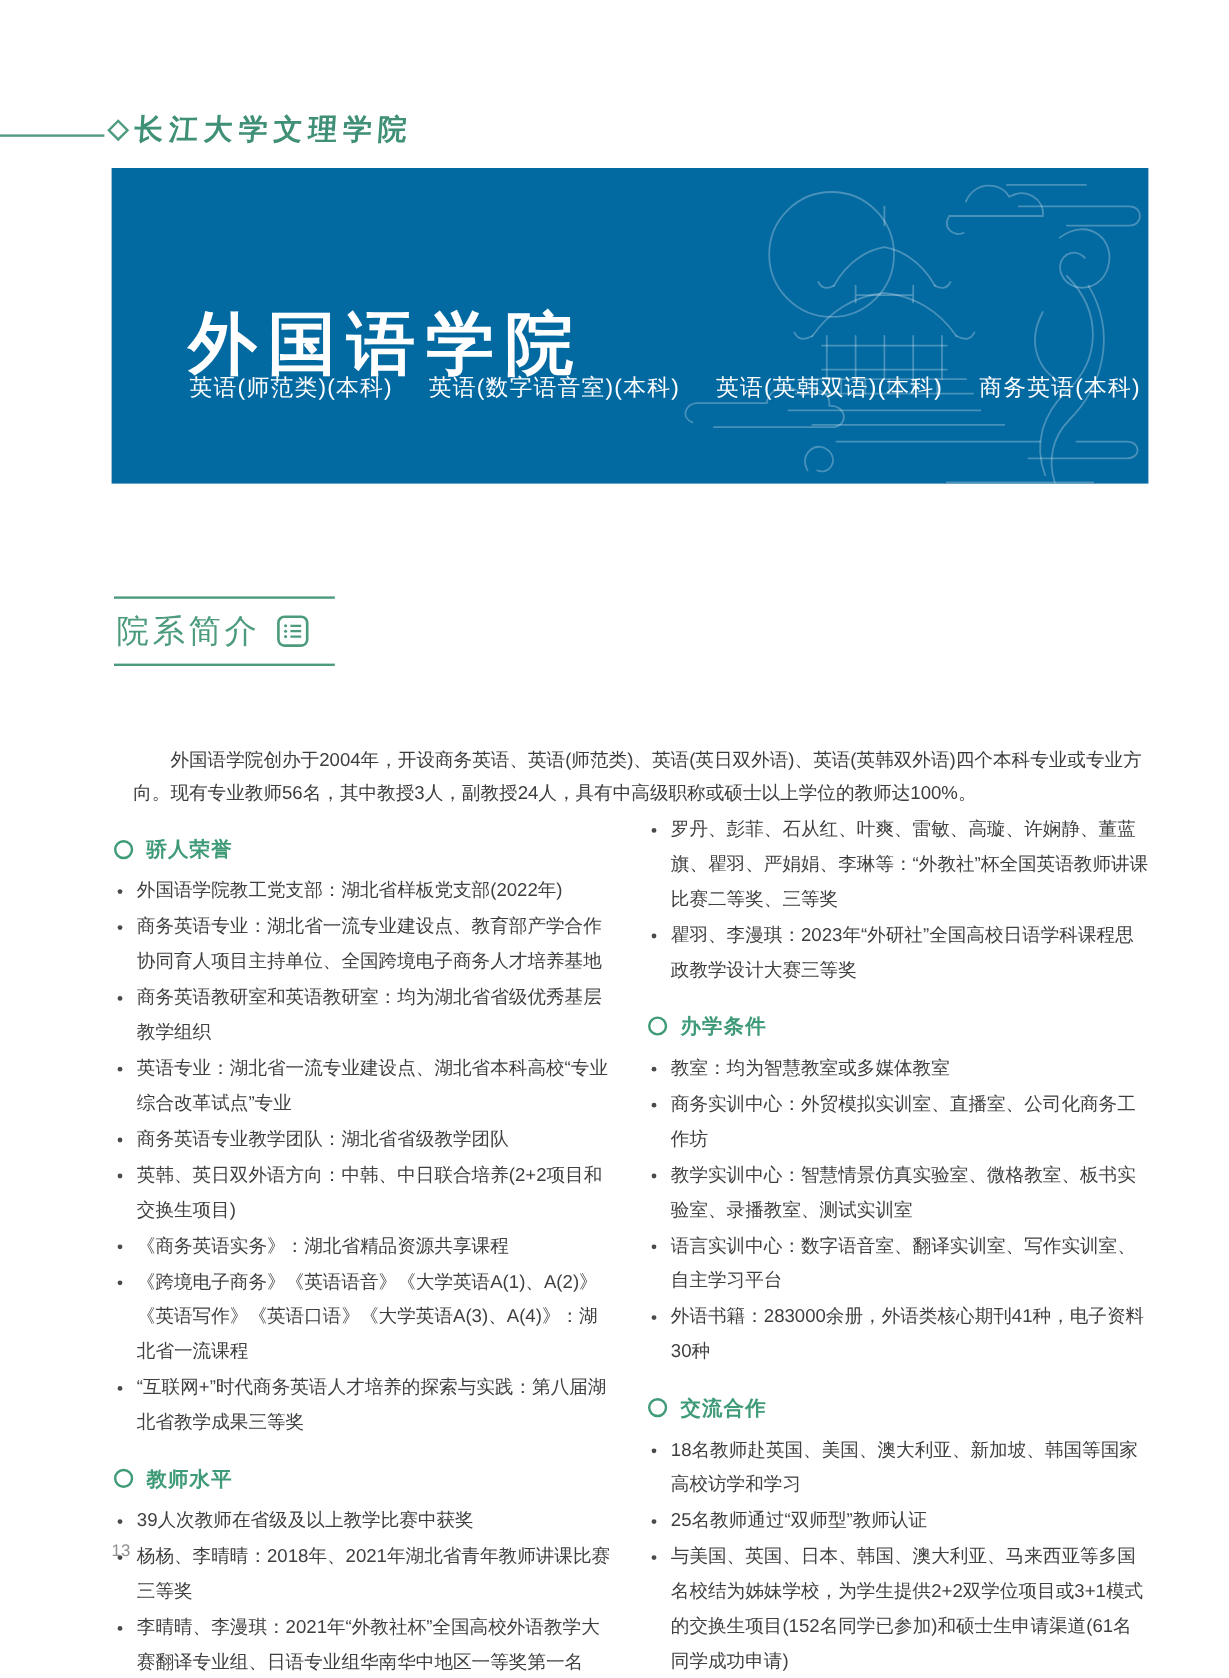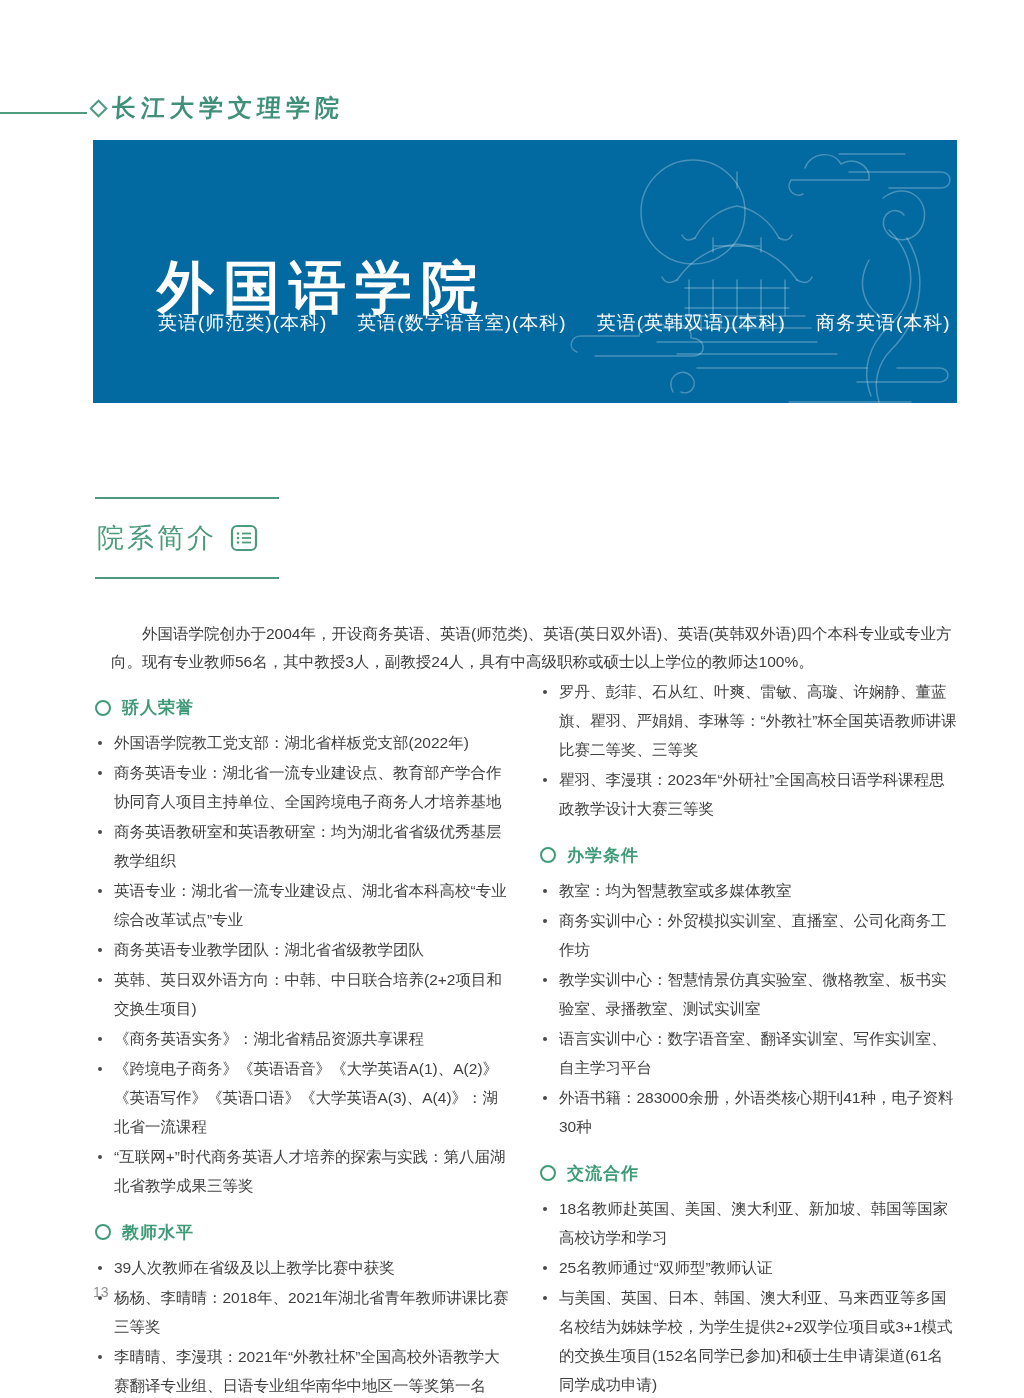--- a/index.html
+++ b/index.html
@@ -25,21 +25,21 @@
     font-family:"DejaVu Serif","Liberation Serif",serif;
     font-size:57px;font-weight:bold;letter-spacing:9px;line-height:1;
   }
   .banner-majors{
     position:absolute;left:65px;top:170px;color:#ffffff;
     font-size:19px;letter-spacing:1px;display:flex;gap:30px;white-space:nowrap;
   }
   
   .intro-head{position:absolute;left:95px;top:497px;width:184px;}
   .intro-head .rule{height:2px;background:#4c9b7c;}
-  .intro-head-row{display:flex;align-items:center;gap:12px;padding:24px 2px;color:#4c9b7c;}
+  .intro-head-row{display:flex;align-items:center;gap:12px;padding:12px 2px;color:#4c9b7c;}
   .intro-title{font-size:27px;letter-spacing:3px;line-height:1;font-weight:normal;margin:0;}
   
   .intro-para{
     position:absolute;left:95px;top:604px;width:862px;
     font-size:15.5px;line-height:1.8;text-indent:2em;color:#3c3c3c;margin:16px;
   }
   
   .columns{position:absolute;left:95px;top:678px;width:862px;display:flex;gap:28px;}
   .col{width:417px;}
   .sec-head{display:flex;align-items:center;gap:11px;margin:20px 0 10px 0;}

